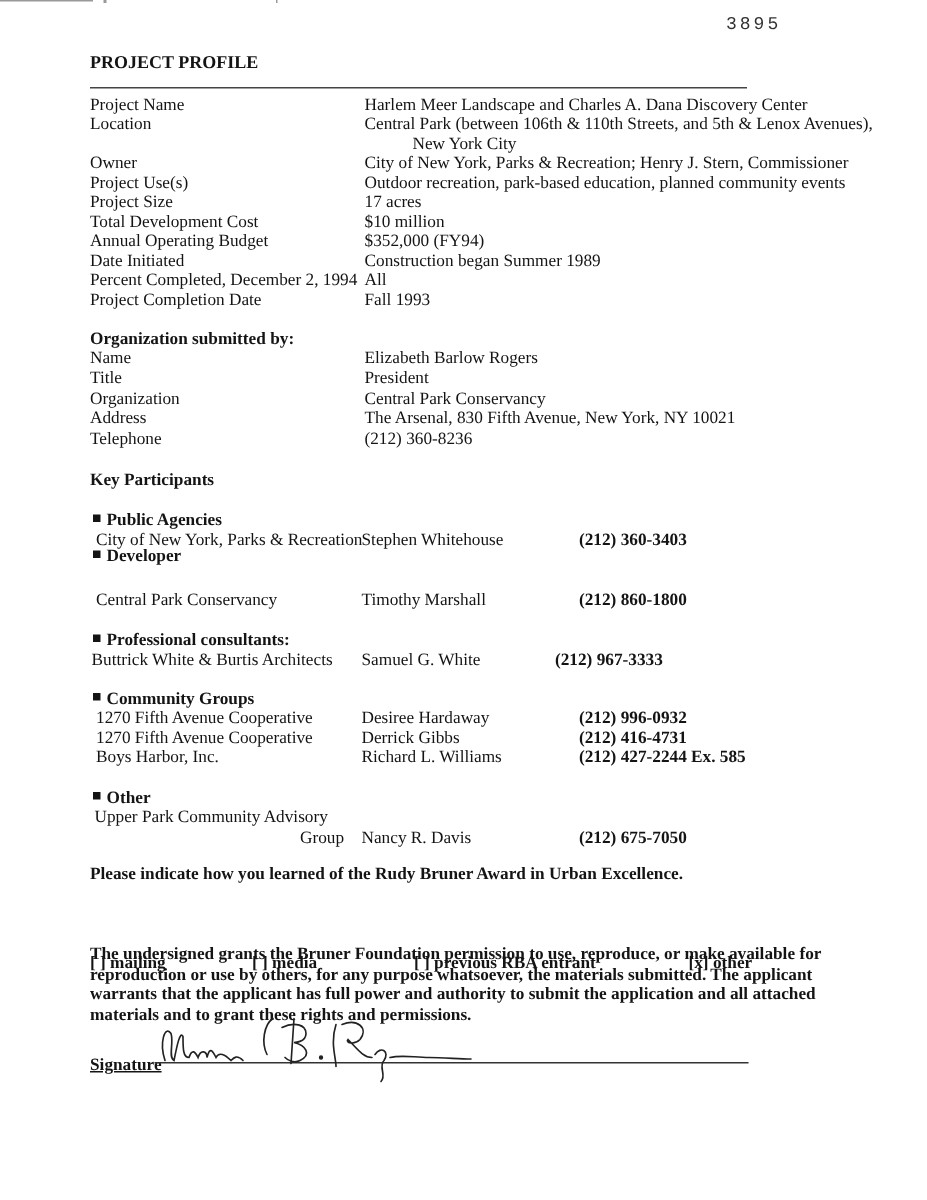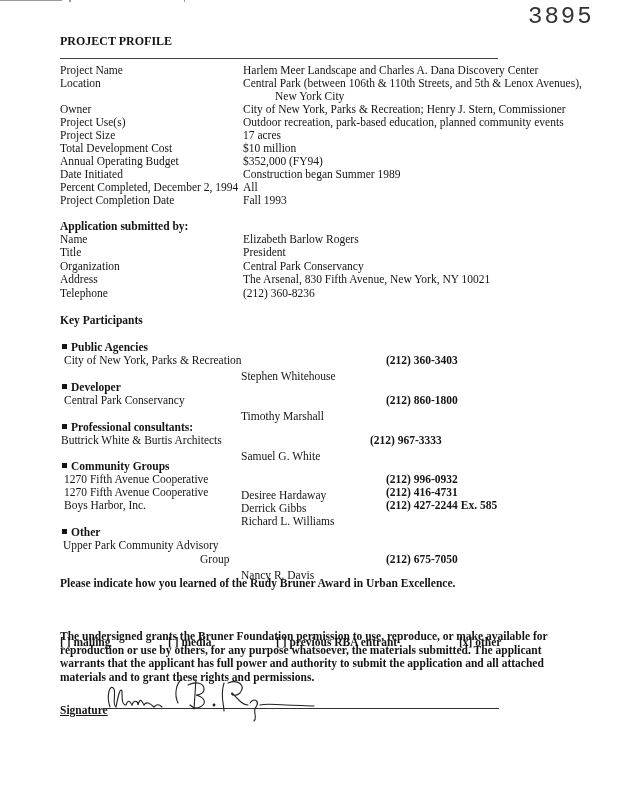--- a/index.html
+++ b/index.html
@@ -5,34 +5,34 @@
   html, body { margin: 0; padding: 0; background: #ffffff; }
   body {
     width: 618px; height: 800px; position: relative; overflow: hidden;
     font-family: "Liberation Serif", "DejaVu Serif", serif;
     color: #141414; font-size: 11.5px; line-height: 13.4px;
   }
   .abs { position: absolute; white-space: nowrap; }
   .b { font-weight: bold; }
   .stamp {
     left: 484px; top: 10px; font-family: "Liberation Mono", "DejaVu Sans Mono", monospace;
-    font-size: 24px; letter-spacing: 2px; color: #333; margin-left: 44px;
+    font-size: 12px; letter-spacing: 2px; color: #333;
   }
   .title { left: 60px; top: 35px; font-weight: bold; font-size: 12px; }
   .rule { position: absolute; left: 60px; top: 58px; width: 438px; height: 1px; background: #444; }
   .artifact { position: absolute; background: #999; }
   .row { position: absolute; left: 60px; }
   .row .lbl { position: absolute; left: 0; white-space: nowrap; font-weight: normal; }
   .row .val { position: absolute; left: 183px; white-space: nowrap; }
   .row .val2 { position: absolute; left: 215px; white-space: nowrap; }
   .bullet { display: inline-block; width: 5px; height: 5px; background: #141414; margin-right: 4px; vertical-align: 2px; }
   .grp-head { position: absolute; left: 62px; font-weight: bold; white-space: nowrap; }
   .prow { position: absolute; left: 64px; white-space: nowrap; }
   .prow .org { position: absolute; left: 0; }
-  .prow .person { position: absolute; left: 177px; margin-top: 16px; }
+  .prow .person { position: absolute; left: 177px; }
   .prow .phone { position: absolute; left: 322px; font-weight: bold; }
   .opts .opt { position: absolute; font-weight: bold; white-space: nowrap; margin-top: 33px; }
   .para { position: absolute; left: 60px; width: 520px; font-weight: bold; line-height: 13.5px; white-space: normal; }
   .sig-label { left: 60px; top: 704px; font-weight: bold; text-decoration: underline; }
   .sig-line { position: absolute; left: 103px; top: 708px; width: 396px; height: 1px; background: #333; }
   .sig-svg { position: absolute; left: 100px; top: 675px; }
 </style>
 </head>
 <body>
 
@@ -84,21 +84,21 @@
     <span class="lbl">Percent Completed, December 2, 1994</span>
     <span class="val">All</span>
   </div>
   <div class="row" style="top:194px">
     <span class="lbl">Project Completion Date</span>
     <span class="val">Fall 1993</span>
   </div>
 </div>
 
 <div>
-  <div class="abs b" style="left:60px;top:220px">Application submitted by:</div>
+  <div class="abs b" style="left:60px;top:220px">Organization submitted by:</div>
   <div class="row" style="top:233px">
     <span class="lbl">Name</span>
     <span class="val">Elizabeth Barlow Rogers</span>
   </div>
   <div class="row" style="top:246px">
     <span class="lbl">Title</span>
     <span class="val">President</span>
   </div>
   <div class="row" style="top:260px">
     <span class="lbl">Organization</span>
@@ -119,21 +119,21 @@
 
   <div class="grp-head" style="top:341px">
     <span class="bullet"></span><span>Public Agencies</span>
   </div>
   <div class="prow" style="top:354px">
     <span class="org">City of New York, Parks &amp; Recreation</span>
     <span class="person">Stephen Whitehouse</span>
     <span class="phone">(212) 360-3403</span>
   </div>
 
-  <div class="grp-head" style="top:381px">
+  <div class="grp-head" style="top:365px">
     <span class="bullet"></span><span>Developer</span>
   </div>
   <div class="prow" style="top:394px">
     <span class="org">Central Park Conservancy</span>
     <span class="person">Timothy Marshall</span>
     <span class="phone">(212) 860-1800</span>
   </div>
 
   <div class="grp-head" style="top:421px">
     <span class="bullet"></span><span>Professional consultants:</span>

